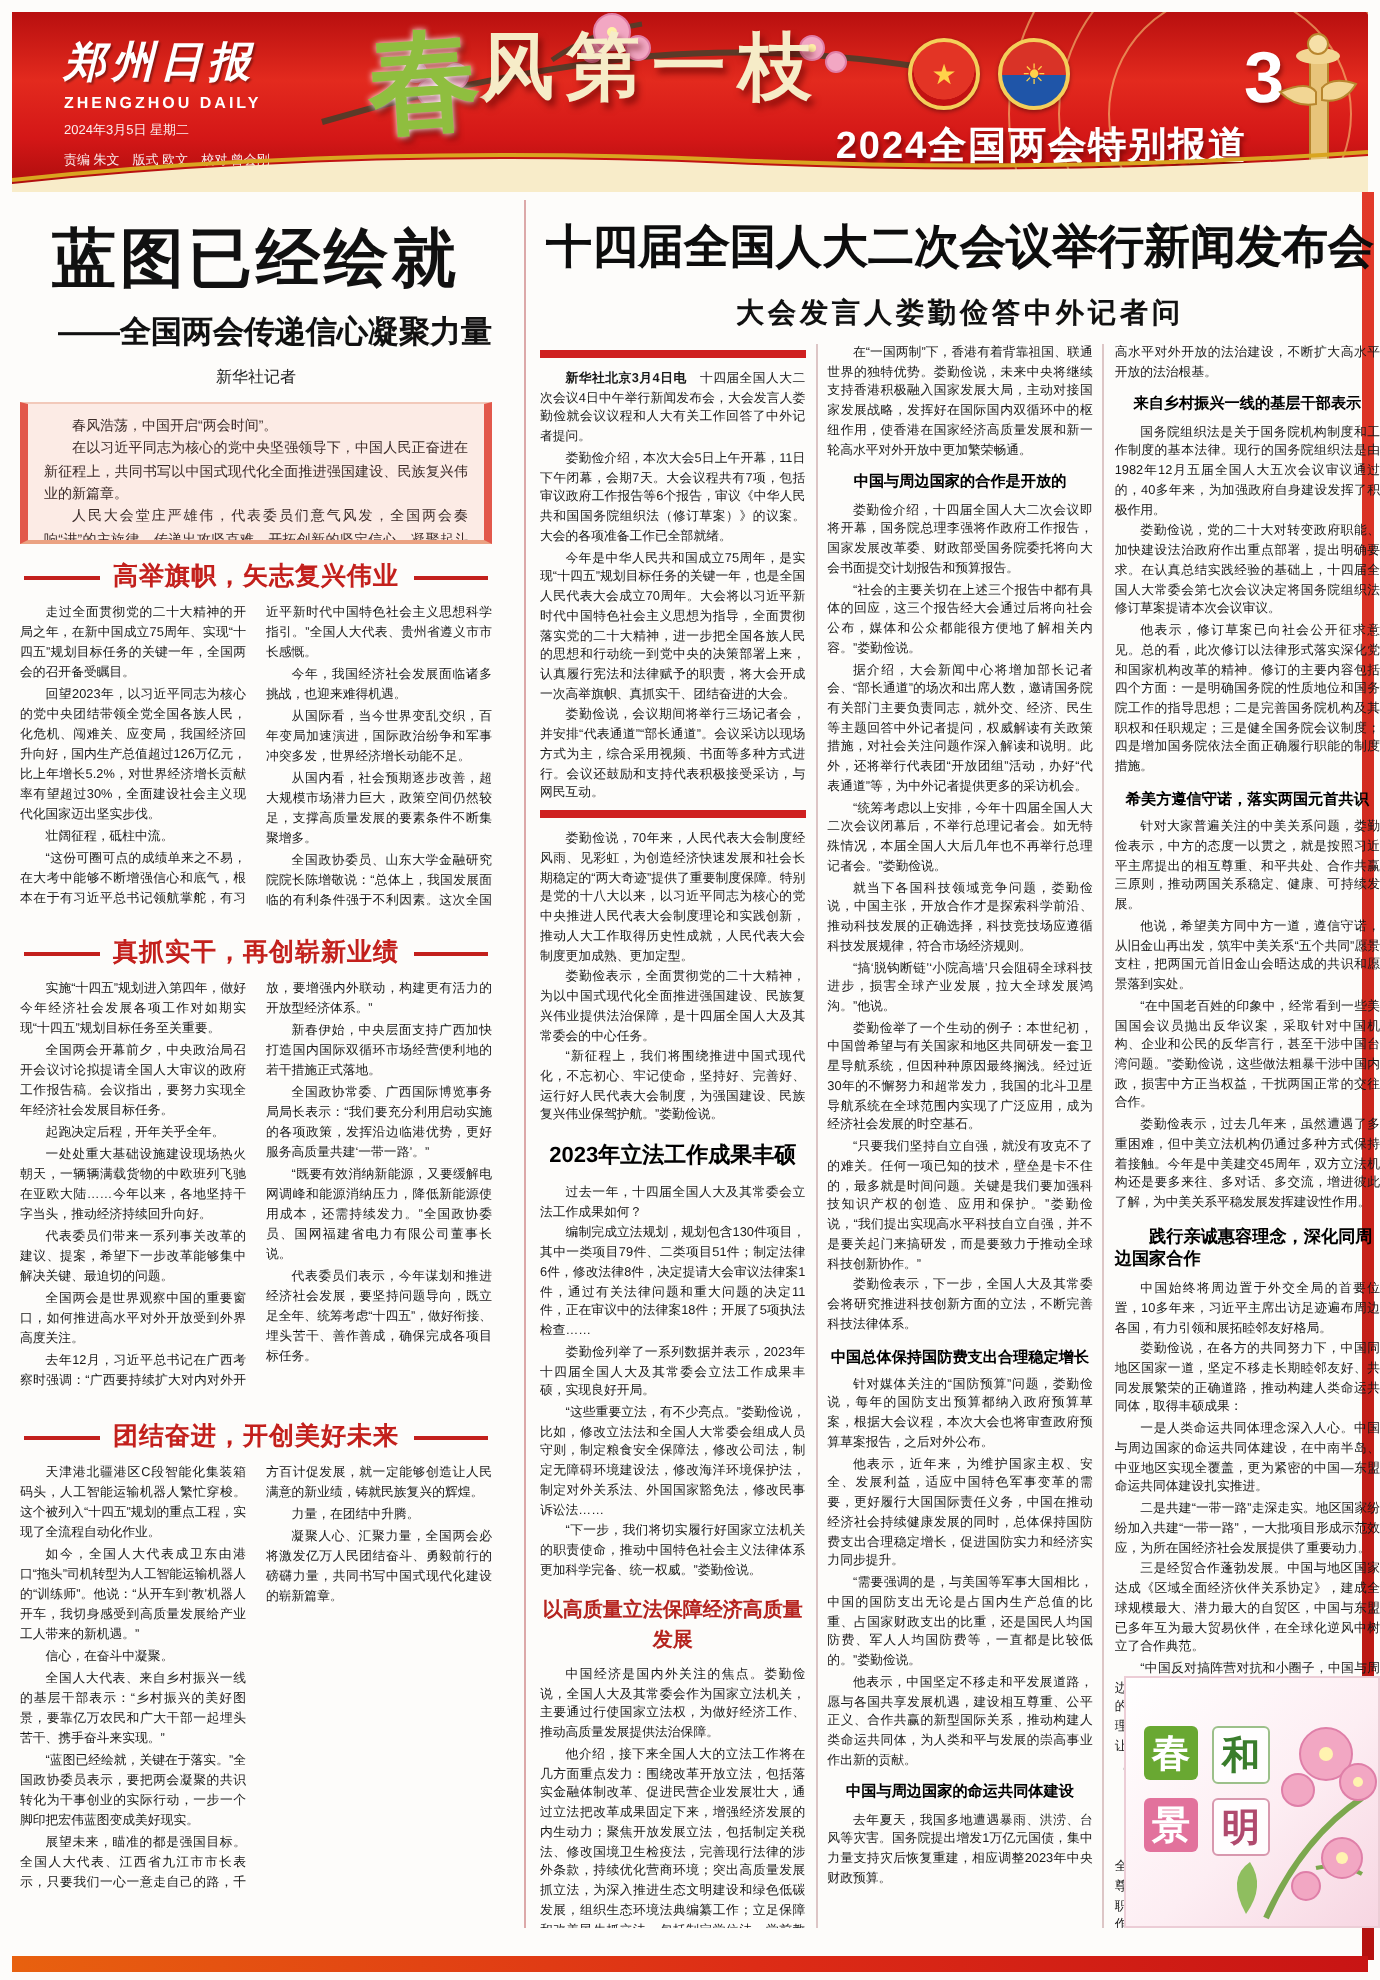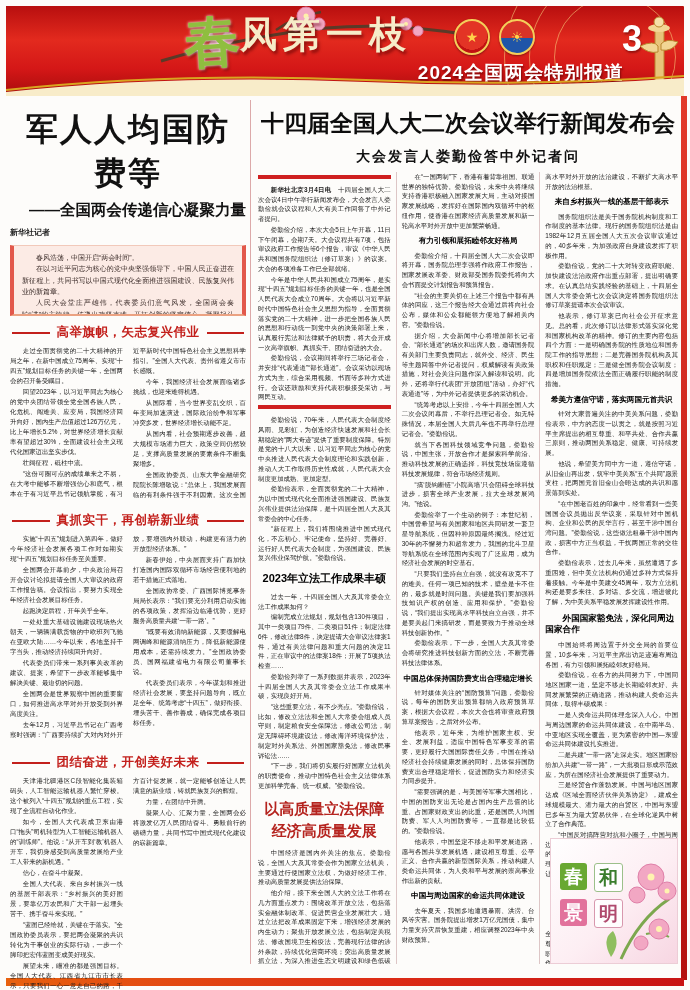--- a/index.html
+++ b/index.html
@@ -37,46 +37,46 @@
         background:linear-gradient(180deg,#e23a2a,#b41210);}
   .bottom-bar{position:absolute;left:6px;right:6px;bottom:4px;height:8px;
         background:linear-gradient(90deg,#e8610f,#dd2c16 55%,#c81414);}
   
   .content{position:absolute;left:10px;top:100px;right:16px;bottom:16px;}
   
   .left-art{position:absolute;left:0;top:2px;width:236px;}
   .l-headline{font-size:32px;font-weight:900;letter-spacing:2px;text-align:center;color:#111;
         margin:6px 0 4px;font-family:"Liberation Sans","DejaVu Sans",sans-serif;}
   .l-subhead{font-size:15.5px;font-weight:bold;text-align:right;color:#111;margin:2px 0 6px;}
-  .l-byline{font-size:8px;font-weight:bold;color:#222;margin-bottom:7px;}
+  .l-byline{font-size:8px;font-weight:normal;text-align:center;color:#222;margin-bottom:7px;}
   .intro{background:#fcebe5;border-left:4px solid #e2584b;border-right:4px solid #e2584b;
         border-top:1px solid #f2c9ba;border-bottom:2px solid #eba282;padding:6px 8px;height:56px;overflow:hidden;}
   .intro p{font-size:7px;line-height:1.62;text-indent:2em;margin:0;color:#3a2b28;text-align:justify;}
   .sec-h{display:flex;align-items:center;gap:7px;margin:8px 2px 5px;color:#c3201c;
         font-weight:bold;font-size:12.5px;letter-spacing:.5px;white-space:nowrap;}
   .sec-h::before,.sec-h::after{content:"";flex:1;height:2px;background:#c3201c;}
   .sec-body{column-count:2;column-gap:10px;column-fill:auto;overflow:hidden;
         font-size:6.4px;line-height:1.56;text-align:justify;color:#191919;}
   .body1{height:158px}.body2{height:212px}.body3{height:232px}
   .para{text-indent:2em;margin:0 0 1px;}
   .sec.last{position:relative;}
   
-  .right-art{position:absolute;left:240px;top:0;width:420px;border-left:1px solid #dca9a9;padding-left:7px;}
+  .right-art{position:absolute;left:252px;top:0;width:420px;border-left:1px solid #dca9a9;padding-left:7px;}
   .p-headline{font-size:23px;font-weight:900;text-align:center;color:#0d0d0d;margin:8px 0 0;
         letter-spacing:0;white-space:nowrap;}
   .p-subhead{font-size:14px;font-weight:bold;text-align:center;color:#111;margin:9px 0 6px;letter-spacing:2px;}
   .press-cols{display:flex;height:792px;overflow:hidden;}
   .pcol{flex:1;padding:0 5px;overflow:hidden;font-size:6.4px;line-height:1.52;
         text-align:justify;color:#191919;border-left:1px solid #ddc6c6;}
   .pcol:first-child{border-left:none;padding-left:0;}
   .pcol:last-child{position:relative;padding-right:0;}
   .bh{font-weight:bold;font-size:7.6px;text-align:center;margin:6px 0 4px;line-height:1.35;color:#000;}
   .bh.wrap{text-align:left;text-indent:2em;font-size:8.6px;}
   .bigh{font-weight:bold;font-size:11px;text-align:center;margin:7px 0 5px;color:#000;}
-  .bigh.red{color:#b5241f;font-size:15px;}
+  .bigh.red{color:#b5241f;font-size:10px;}
   .rbar{height:4px;background:#cf2020;margin:3px 0 6px;}
   .attr{text-align:right;text-indent:0;font-weight:bold;}
   .cont{text-indent:0;}
   
   .flower-box{position:absolute;right:0;bottom:0;width:126px;height:124px;overflow:hidden;
         background:linear-gradient(135deg,#ffffff 0%,#fdeef3 55%,#f7d6e2 100%);
         border:1px solid #eccdd6;}
   .char-grid{position:absolute;left:9px;top:24px;display:grid;grid-template-columns:27px 27px;grid-gap:7px;}
   .char-grid span{width:27px;height:27px;display:flex;align-items:center;justify-content:center;
         font-size:19px;font-weight:bold;font-family:"Liberation Serif","DejaVu Serif",serif;}
@@ -88,20 +88,26 @@
 </head>
 <body>
 
 <div class="page">
 
   <div class="banner">
     <div class="arc" style="width:120px;height:120px;right:8px;top:-10px;"></div>
     <div class="arc" style="width:170px;height:170px;right:-17px;top:-35px;"></div>
     <div class="arc" style="width:220px;height:220px;right:-42px;top:-60px;"></div>
 
+    <div class="masthead">
+      <div class="brand">郑州日报</div>
+      <div class="brand-en">ZHENGZHOU DAILY</div>
+      <div class="folio">2024年3月5日 星期二</div>
+      <div class="folio">责编 朱文　版式 欧文　校对 曾会刚</div>
+    </div>
 
     <svg class="blossoms" width="330" height="70" viewBox="0 0 330 70" style="position:absolute;left:150px;top:0;">
       <path d="M5 55 Q 90 30 170 22 Q 240 16 320 30" stroke="#5a3a28" stroke-width="3" fill="none"></path>
       <path d="M120 24 Q 140 10 165 6" stroke="#5a3a28" stroke-width="2.5" fill="none"></path>
       <g fill="#f2a7c3" stroke="#e07ea6" stroke-width="1">
         <circle cx="60" cy="40" r="7"></circle>
           <circle cx="72" cy="32" r="6"></circle>
           <circle cx="52" cy="30" r="5"></circle>
         <circle cx="150" cy="10" r="9"></circle>
           <circle cx="163" cy="18" r="6"></circle>
@@ -142,21 +148,21 @@
       <path d="M0 18 Q 170 0 360 8 Q 520 15 678 4" stroke="#d9a520" stroke-width="2" fill="none"></path>
     </svg>
   </div>
 
   <div class="right-strip"></div>
   <div class="bottom-bar"></div>
 
   <div class="content">
 
     <div class="left-art">
-      <h1 class="l-headline">军人人均国防费等</h1>
+      <h1 class="l-headline">蓝图已经绘就</h1>
       <h2 class="l-subhead">——全国两会传递信心凝聚力量</h2>
       <div class="l-byline">新华社记者</div>
 
       <div class="intro">
           <p>春风浩荡，中国开启“两会时间”。</p>
           <p>在以习近平同志为核心的党中央坚强领导下，中国人民正奋进在新征程上，共同书写以中国式现代化全面推进强国建设、民族复兴伟业的新篇章。</p>
           <p>人民大会堂庄严雄伟，代表委员们意气风发，全国两会奏响“进”的主旋律，传递出攻坚克难、开拓创新的坚定信心，凝聚起斗志昂扬、奋发有为的强大力量。</p>
         </div>
 
       <div class="sec">
@@ -231,21 +237,21 @@
             <p class="para">编制完成立法规划，规划包含130件项目，其中一类项目79件、二类项目51件；制定法律6件，修改法律8件，决定提请大会审议法律案1件，通过有关法律问题和重大问题的决定11件，正在审议中的法律案18件；开展了5项执法检查……</p>
             <p class="para">娄勤俭列举了一系列数据并表示，2023年十四届全国人大及其常委会立法工作成果丰硕，实现良好开局。</p>
             <p class="para">“这些重要立法，有不少亮点。”娄勤俭说，比如，修改立法法和全国人大常委会组成人员守则，制定粮食安全保障法，修改公司法，制定无障碍环境建设法，修改海洋环境保护法，制定对外关系法、外国国家豁免法，修改民事诉讼法……</p>
             <p class="para">“下一步，我们将切实履行好国家立法机关的职责使命，推动中国特色社会主义法律体系更加科学完备、统一权威。”娄勤俭说。</p>
             <div class="bigh red">以高质量立法保障经济高质量发展</div>
             <p class="para">中国经济是国内外关注的焦点。娄勤俭说，全国人大及其常委会作为国家立法机关，主要通过行使国家立法权，为做好经济工作、推动高质量发展提供法治保障。</p>
             <p class="para">他介绍，接下来全国人大的立法工作将在几方面重点发力：围绕改革开放立法，包括落实金融体制改革、促进民营企业发展壮大，通过立法把改革成果固定下来，增强经济发展的内生动力；聚焦开放发展立法，包括制定关税法、修改国境卫生检疫法，完善现行法律的涉外条款，持续优化营商环境；突出高质量发展抓立法，为深入推进生态文明建设和绿色低碳发展，组织生态环境法典编纂工作；立足保障和改善民生抓立法，包括制定学位法、学前教育法，修改传染病防治法等。</p>
           </div>
         <div class="pcol">
             <p class="para">在“一国两制”下，香港有着背靠祖国、联通世界的独特优势。娄勤俭说，未来中央将继续支持香港积极融入国家发展大局，主动对接国家发展战略，发挥好在国际国内双循环中的枢纽作用，使香港在国家经济高质量发展和新一轮高水平对外开放中更加繁荣畅通。</p>
-            <div class="bh">有力引领和展拓睦邻友好格局</div>
+            <div class="bh">中国与周边国家的合作是开放的</div>
             <p class="para">娄勤俭介绍，十四届全国人大二次会议即将开幕，国务院总理李强将作政府工作报告，国家发展改革委、财政部受国务院委托将向大会书面提交计划报告和预算报告。</p>
             <p class="para">“社会的主要关切在上述三个报告中都有具体的回应，这三个报告经大会通过后将向社会公布，媒体和公众都能很方便地了解相关内容。”娄勤俭说。</p>
             <p class="para">据介绍，大会新闻中心将增加部长记者会、“部长通道”的场次和出席人数，邀请国务院有关部门主要负责同志，就外交、经济、民生等主题回答中外记者提问，权威解读有关政策措施，对社会关注问题作深入解读和说明。此外，还将举行代表团“开放团组”活动，办好“代表通道”等，为中外记者提供更多的采访机会。</p>
             <p class="para">“统筹考虑以上安排，今年十四届全国人大二次会议闭幕后，不举行总理记者会。如无特殊情况，本届全国人大后几年也不再举行总理记者会。”娄勤俭说。</p>
             <p class="para">就当下各国科技领域竞争问题，娄勤俭说，中国主张，开放合作才是探索科学前沿、推动科技发展的正确选择，科技竞技场应遵循科技发展规律，符合市场经济规则。</p>
             <p class="para">“搞‘脱钩断链’‘小院高墙’只会阻碍全球科技进步，损害全球产业发展，拉大全球发展鸿沟。”他说。</p>
             <p class="para">娄勤俭举了一个生动的例子：本世纪初，中国曾希望与有关国家和地区共同研发一套卫星导航系统，但因种种原因最终搁浅。经过近30年的不懈努力和超常发力，我国的北斗卫星导航系统在全球范围内实现了广泛应用，成为经济社会发展的时空基石。</p>
             <p class="para">“只要我们坚持自立自强，就没有攻克不了的难关。任何一项已知的技术，壁垒是卡不住的，最多就是时间问题。关键是我们要加强科技知识产权的创造、应用和保护。”娄勤俭说，“我们提出实现高水平科技自立自强，并不是要关起门来搞研发，而是要致力于推动全球科技创新协作。”</p>
             <p class="para">娄勤俭表示，下一步，全国人大及其常委会将研究推进科技创新方面的立法，不断完善科技法律体系。</p>
             <div class="bh">中国总体保持国防费支出合理稳定增长</div>
@@ -260,21 +266,21 @@
         <p class="para cont">高水平对外开放的法治建设，不断扩大高水平开放的法治根基。</p>
             <div class="bh">来自乡村振兴一线的基层干部表示</div>
             <p class="para">国务院组织法是关于国务院机构制度和工作制度的基本法律。现行的国务院组织法是由1982年12月五届全国人大五次会议审议通过的，40多年来，为加强政府自身建设发挥了积极作用。</p>
             <p class="para">娄勤俭说，党的二十大对转变政府职能、加快建设法治政府作出重点部署，提出明确要求。在认真总结实践经验的基础上，十四届全国人大常委会第七次会议决定将国务院组织法修订草案提请本次会议审议。</p>
             <p class="para">他表示，修订草案已向社会公开征求意见。总的看，此次修订以法律形式落实深化党和国家机构改革的精神。修订的主要内容包括四个方面：一是明确国务院的性质地位和国务院工作的指导思想；二是完善国务院机构及其职权和任职规定；三是健全国务院会议制度；四是增加国务院依法全面正确履行职能的制度措施。</p>
             <div class="bh">希美方遵信守诺，落实两国元首共识</div>
             <p class="para">针对大家普遍关注的中美关系问题，娄勤俭表示，中方的态度一以贯之，就是按照习近平主席提出的相互尊重、和平共处、合作共赢三原则，推动两国关系稳定、健康、可持续发展。</p>
             <p class="para">他说，希望美方同中方一道，遵信守诺，从旧金山再出发，筑牢中美关系“五个共同”愿景支柱，把两国元首旧金山会晤达成的共识和愿景落到实处。</p>
             <p class="para">“在中国老百姓的印象中，经常看到一些美国国会议员抛出反华议案，采取针对中国机构、企业和公民的反华言行，甚至干涉中国台湾问题。”娄勤俭说，这些做法粗暴干涉中国内政，损害中方正当权益，干扰两国正常的交往合作。</p>
             <p class="para">娄勤俭表示，过去几年来，虽然遭遇了多重困难，但中美立法机构仍通过多种方式保持着接触。今年是中美建交45周年，双方立法机构还是要多来往、多对话、多交流，增进彼此了解，为中美关系平稳发展发挥建设性作用。</p>
-            <div class="bh wrap">外国国家豁免法，深化同周边国家合作</div>
+            <div class="bh wrap">践行亲诚惠容理念，深化同周边国家合作</div>
             <p class="para">中国始终将周边置于外交全局的首要位置，10多年来，习近平主席出访足迹遍布周边各国，有力引领和展拓睦邻友好格局。</p>
             <p class="para">娄勤俭说，在各方的共同努力下，中国同地区国家一道，坚定不移走长期睦邻友好、共同发展繁荣的正确道路，推动构建人类命运共同体，取得丰硕成果：</p>
             <p class="para">一是人类命运共同体理念深入人心。中国与周边国家的命运共同体建设，在中南半岛、中亚地区实现全覆盖，更为紧密的中国—东盟命运共同体建设扎实推进。</p>
             <p class="para">二是共建“一带一路”走深走实。地区国家纷纷加入共建“一带一路”，一大批项目形成示范效应，为所在国经济社会发展提供了重要动力。</p>
             <p class="para">三是经贸合作蓬勃发展。中国与地区国家达成《区域全面经济伙伴关系协定》，建成全球规模最大、潜力最大的自贸区，中国与东盟已多年互为最大贸易伙伴，在全球化逆风中树立了合作典范。</p>
             <p class="para">“中国反对搞阵营对抗和小圈子，中国与周边国家的合作是开放的、包容的，不是排他的。”娄勤俭说，中方将继续积极践行亲诚惠容理念，深化同周边国家友好合作和利益融合，让中国式现代化更多惠及周边国家。</p>
             <p class="para attr">（新华社北京3月4日电　记者于佳欣 吴雨 朱超 高蕾）</p>
             <div class="bh">代表工作委员会各项工作有序有力</div>
             <p class="para">针对人大代表工作的问题，娄勤俭介绍，全国人大常委会代表工作委员会成立以来，在尊重代表主体地位、支持和保障代表依法履职、提升代表工作质量等方面开展了大量工作，各项工作有序有力推进。</p>
           </div>

